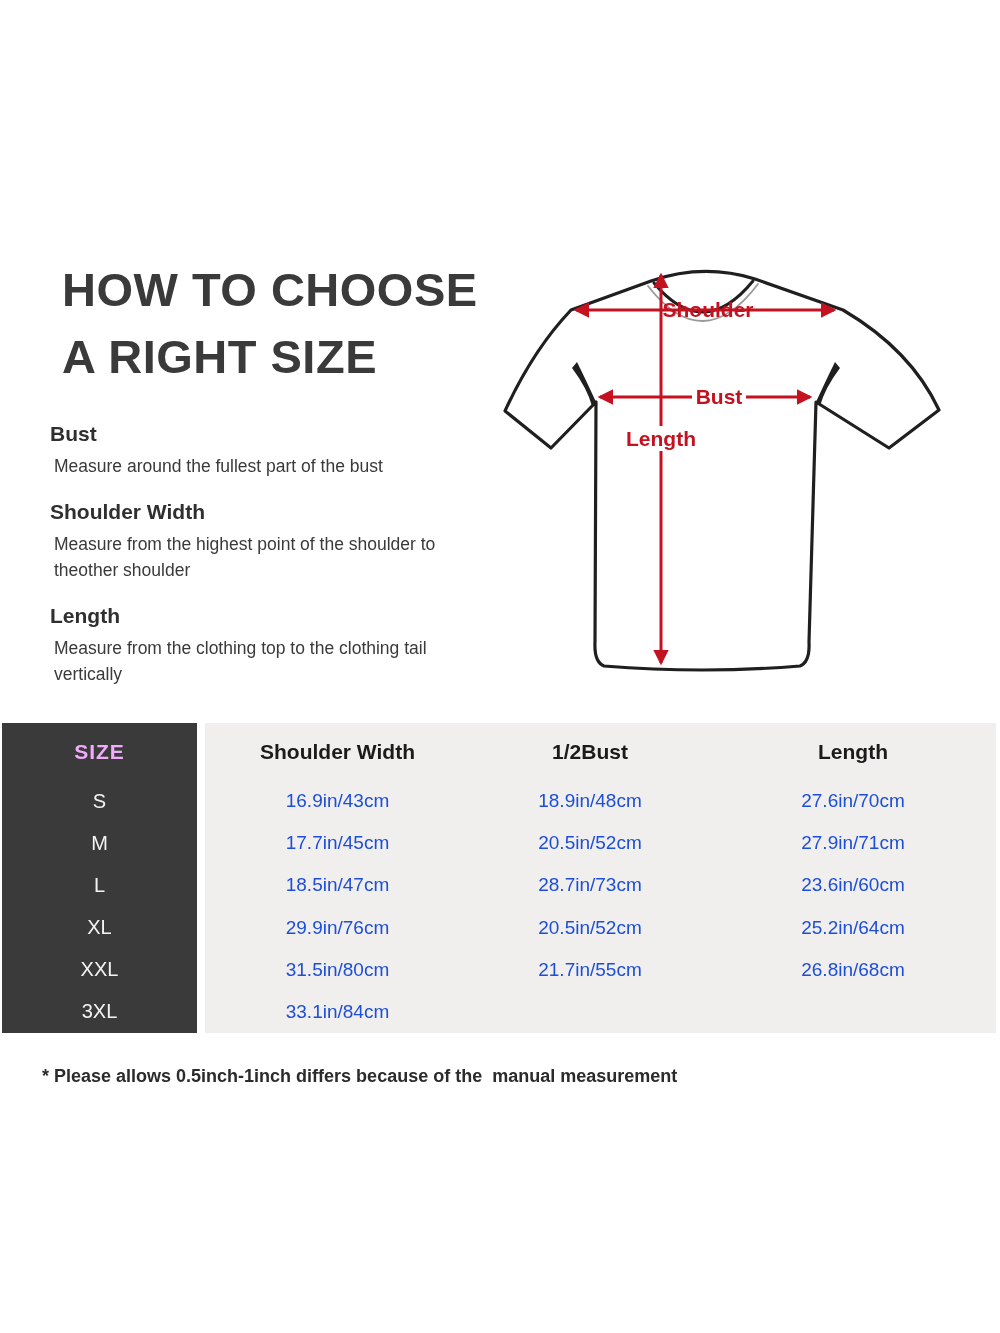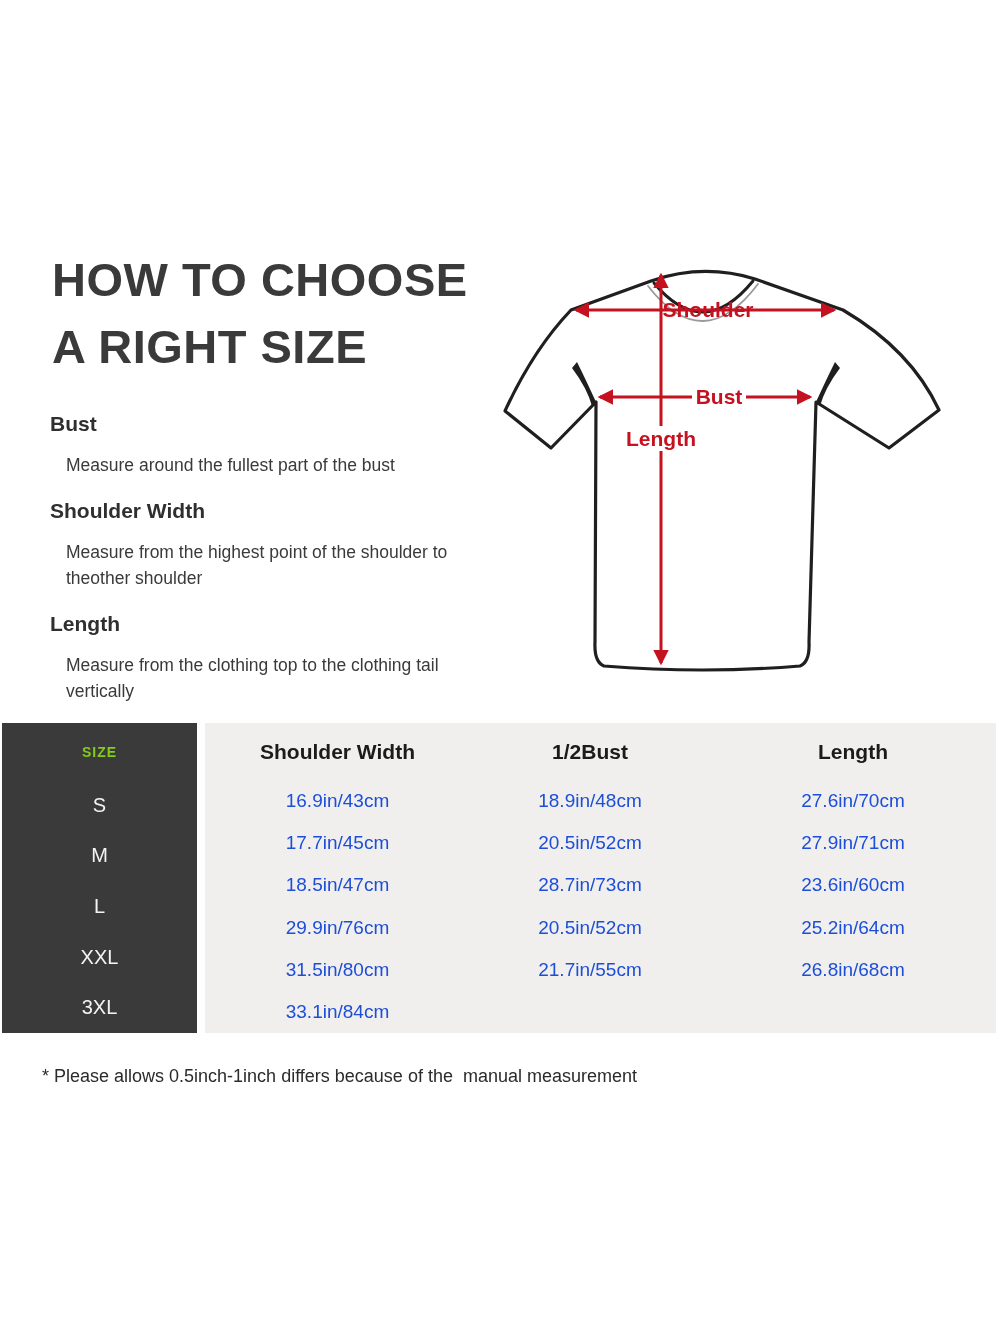--- a/index.html
+++ b/index.html
@@ -4,67 +4,68 @@
 <style>
   html,body{margin:0;padding:0;}
   body{
     width:1000px;height:1333px;position:relative;background:#ffffff;
     font-family:"Liberation Sans","DejaVu Sans",sans-serif;
     -webkit-font-smoothing:antialiased;overflow:hidden;
   }
   
   .intro{position:absolute;left:50px;top:244px;width:440px;}
   .intro h1{
-    margin:2px;font-size:47px;line-height:67px;font-weight:bold;
+    margin:12px;font-size:47px;line-height:67px;font-weight:bold;
     color:#3a3a3a;letter-spacing:.5px;
   }
   .measure-sections{margin-top:32px;}
   .measure-section{margin-bottom:21px;}
   .measure-heading{
     font-size:21px;font-weight:bold;color:#2f2f2f;margin:0 0 7px 0;
   }
   .measure-description{
-    font-size:17.5px;line-height:26px;color:#3a3a3a;margin:16px;max-width:400px;
+    font-size:17.5px;line-height:26px;color:#3a3a3a;margin:4px;max-width:400px;
   }
   
   .diagram{position:absolute;left:492px;top:250px;width:460px;height:440px;}
   .diagram svg{display:block;width:100%;height:100%;}
   .diagram text{
     font-family:"Liberation Sans","DejaVu Sans",sans-serif;
     font-size:21px;font-weight:bold;fill:#c41220;text-anchor:middle;
   }
   
   .size-table{position:absolute;left:0;top:723px;width:1000px;height:310px;}
   .size-col{
     position:absolute;left:2px;top:0;width:195px;height:310px;
     background:#3a3a3a;display:flex;flex-direction:column;
   }
   .size-col .col-header{
     height:57px;display:flex;align-items:center;justify-content:center;
-    color:#84cc16;font-size:14px;font-weight:bold;letter-spacing:1px;
+    color:#f0abfc;font-size:21px;font-weight:bold;letter-spacing:1px;
   }
   .size-col .size-label{
     flex:1;display:flex;align-items:center;justify-content:center;
     color:#f3f3f3;font-size:20px;
   }
   .data-panel{
     position:absolute;left:205px;top:0;width:791px;height:310px;
     background:#f0efed;display:grid;
     grid-template-columns:265px 240px 1fr;
     grid-template-rows:57px repeat(6,1fr);
   }
   .data-panel .cell{
     display:flex;align-items:center;justify-content:center;
     font-size:19px;color:#1d4ed8;
   }
   .data-panel .cell.head{font-size:21px;font-weight:bold;color:#1b1b1b;}
   
   .footnote{
     position:absolute;left:42px;top:1066px;font-size:18px;color:#2b2b2b;
     white-space:pre-wrap;
+    font-weight:bold;
   }
 </style>
 </head>
 <body>
 
 <div class="intro">
   <h1>
     <span>HOW TO CHOOSE</span><br>
     <span>A RIGHT SIZE</span>
   </h1>
@@ -128,20 +129,21 @@
   </svg>
 </div>
 
 <div class="size-table">
 
   <div class="size-col">
     <div class="col-header">SIZE</div>
     <div class="size-label">S</div>
     <div class="size-label">M</div>
     <div class="size-label">L</div>
+    <div class="size-label">XL</div>
     <div class="size-label">XXL</div>
     <div class="size-label">3XL</div>
   </div>
 
   <div class="data-panel">
     <div class="cell head">Shoulder Width</div>
     <div class="cell head">1/2Bust</div>
     <div class="cell head">Length</div>
 
     <div class="cell">16.9in/43cm</div>

